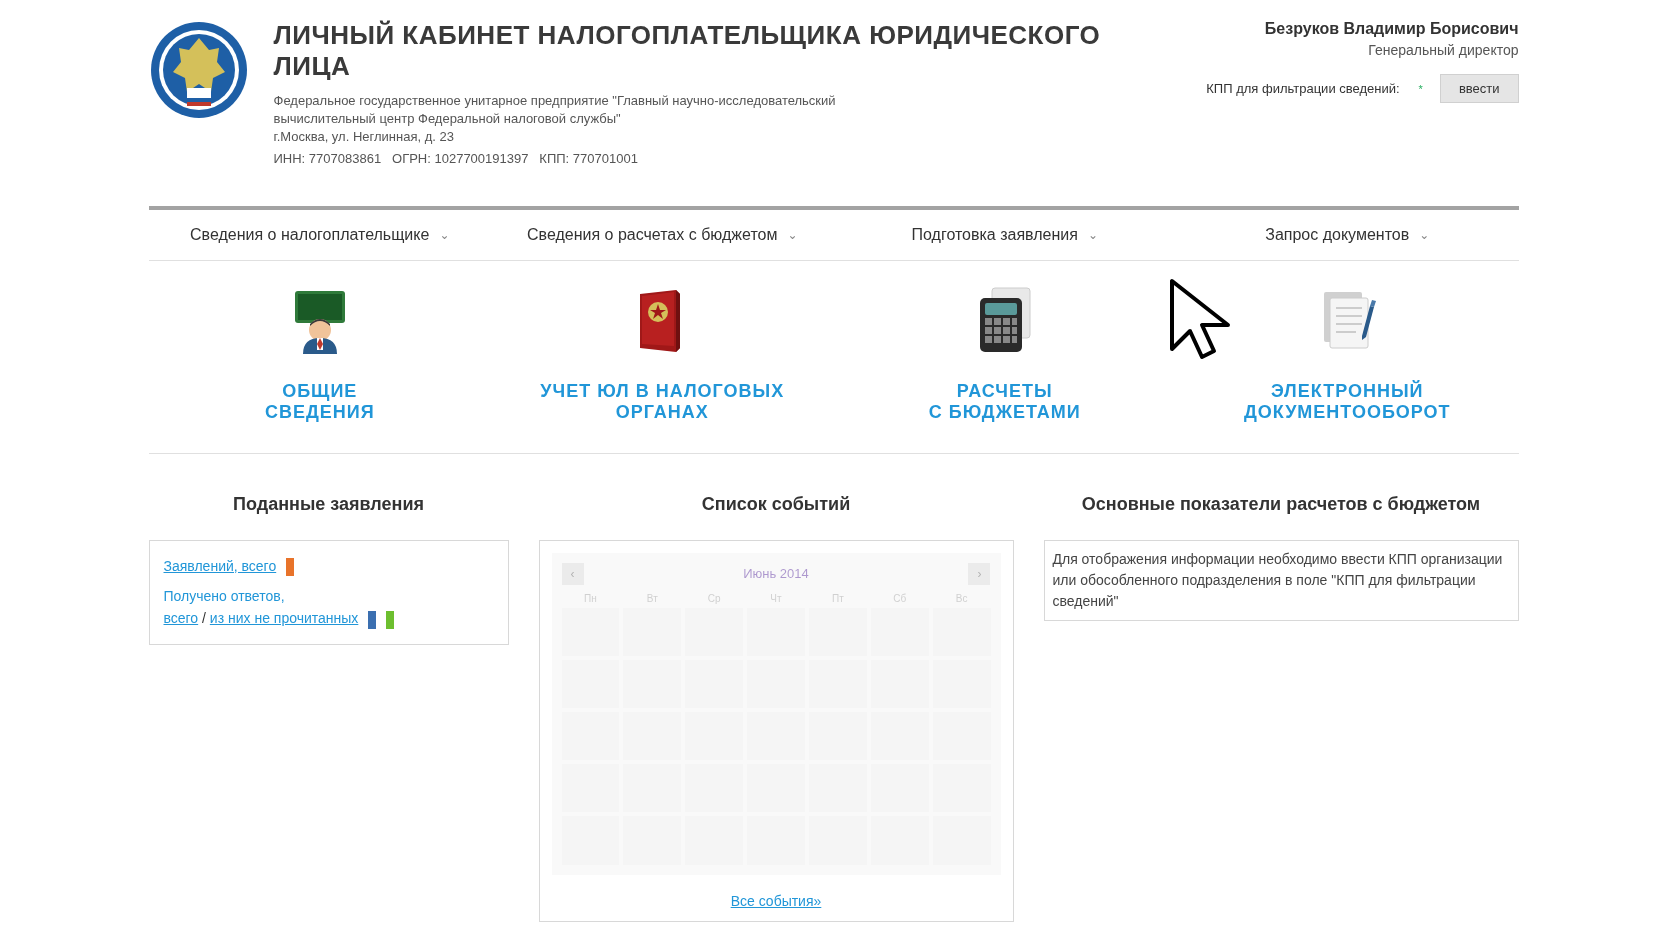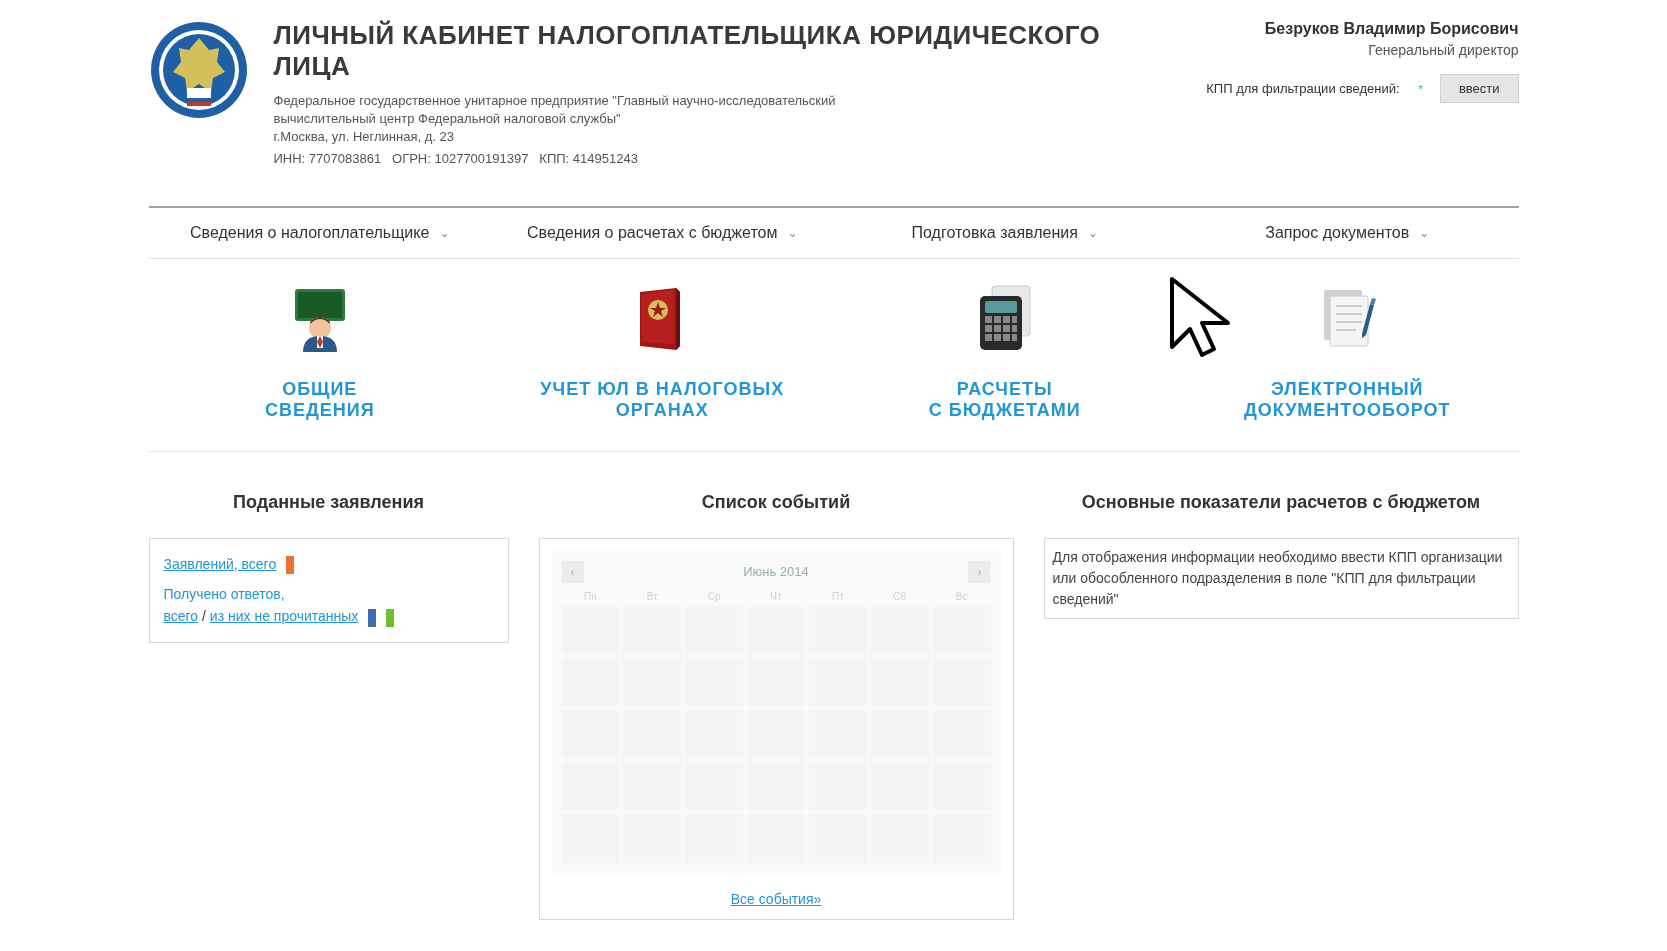--- a/index.html
+++ b/index.html
@@ -75,21 +75,21 @@
 .kpp-btn {
   background: #e5e5e5;
   border: 1px solid #d0d0d0;
   padding: 6px 18px;
   font-size: 13px;
   cursor: pointer;
   color: #333;
 }
 .main-nav {
   display: flex;
-  border-top: 2px solid #a3a3a3;
+  border-top: 4px solid #a3a3a3;
   border-bottom: 1px solid #e0e0e0;
   margin-bottom: 0;
 }
 .nav-item {
   flex: 1;
   text-align: center;
   padding: 16px 0;
   font-size: 16px;
   color: #333;
   cursor: pointer;
@@ -198,21 +198,21 @@
   background: #d5d5d5;
   display: flex;
   align-items: center;
   justify-content: center;
   font-size: 12px;
   color: #555;
   cursor: pointer;
 }
 .cal-month {
   font-size: 13px;
-  color: #14532d;
+  color: #4c1d95;
 }
 .cal-grid {
   display: grid;
   grid-template-columns: repeat(7, 1fr);
   gap: 4px;
 }
 .cal-cell {
   aspect-ratio: 1.2;
   background: #eaeaea;
 }
@@ -252,21 +252,21 @@
     <div class="header-text">
       <h1 class="page-title">ЛИЧНЫЙ КАБИНЕТ НАЛОГОПЛАТЕЛЬЩИКА ЮРИДИЧЕСКОГО ЛИЦА</h1>
       <div class="org-desc">
         <div>Федеральное государственное унитарное предприятие "Главный научно-исследовательский</div>
         <div>вычислительный центр Федеральной налоговой службы"</div>
         <div>г.Москва, ул. Неглинная, д. 23</div>
       </div>
       <div class="org-ids">
         <span>ИНН:</span> <span>7707083861</span>&nbsp;&nbsp;
         <span>ОГРН:</span> <span>1027700191397</span>&nbsp;&nbsp;
-        <span>КПП:</span> <span>414951243</span>
+        <span>КПП:</span> <span>770701001</span>
       </div>
     </div>
     <div class="header-right">
       <div class="user-name">Безруков Владимир Борисович</div>
       <div class="user-role">Генеральный директор</div>
       <div class="kpp-row">
         <span>КПП для фильтрации сведений:</span>
           <span class="star">*</span>
         <button class="kpp-btn">ввести</button>
       </div>

